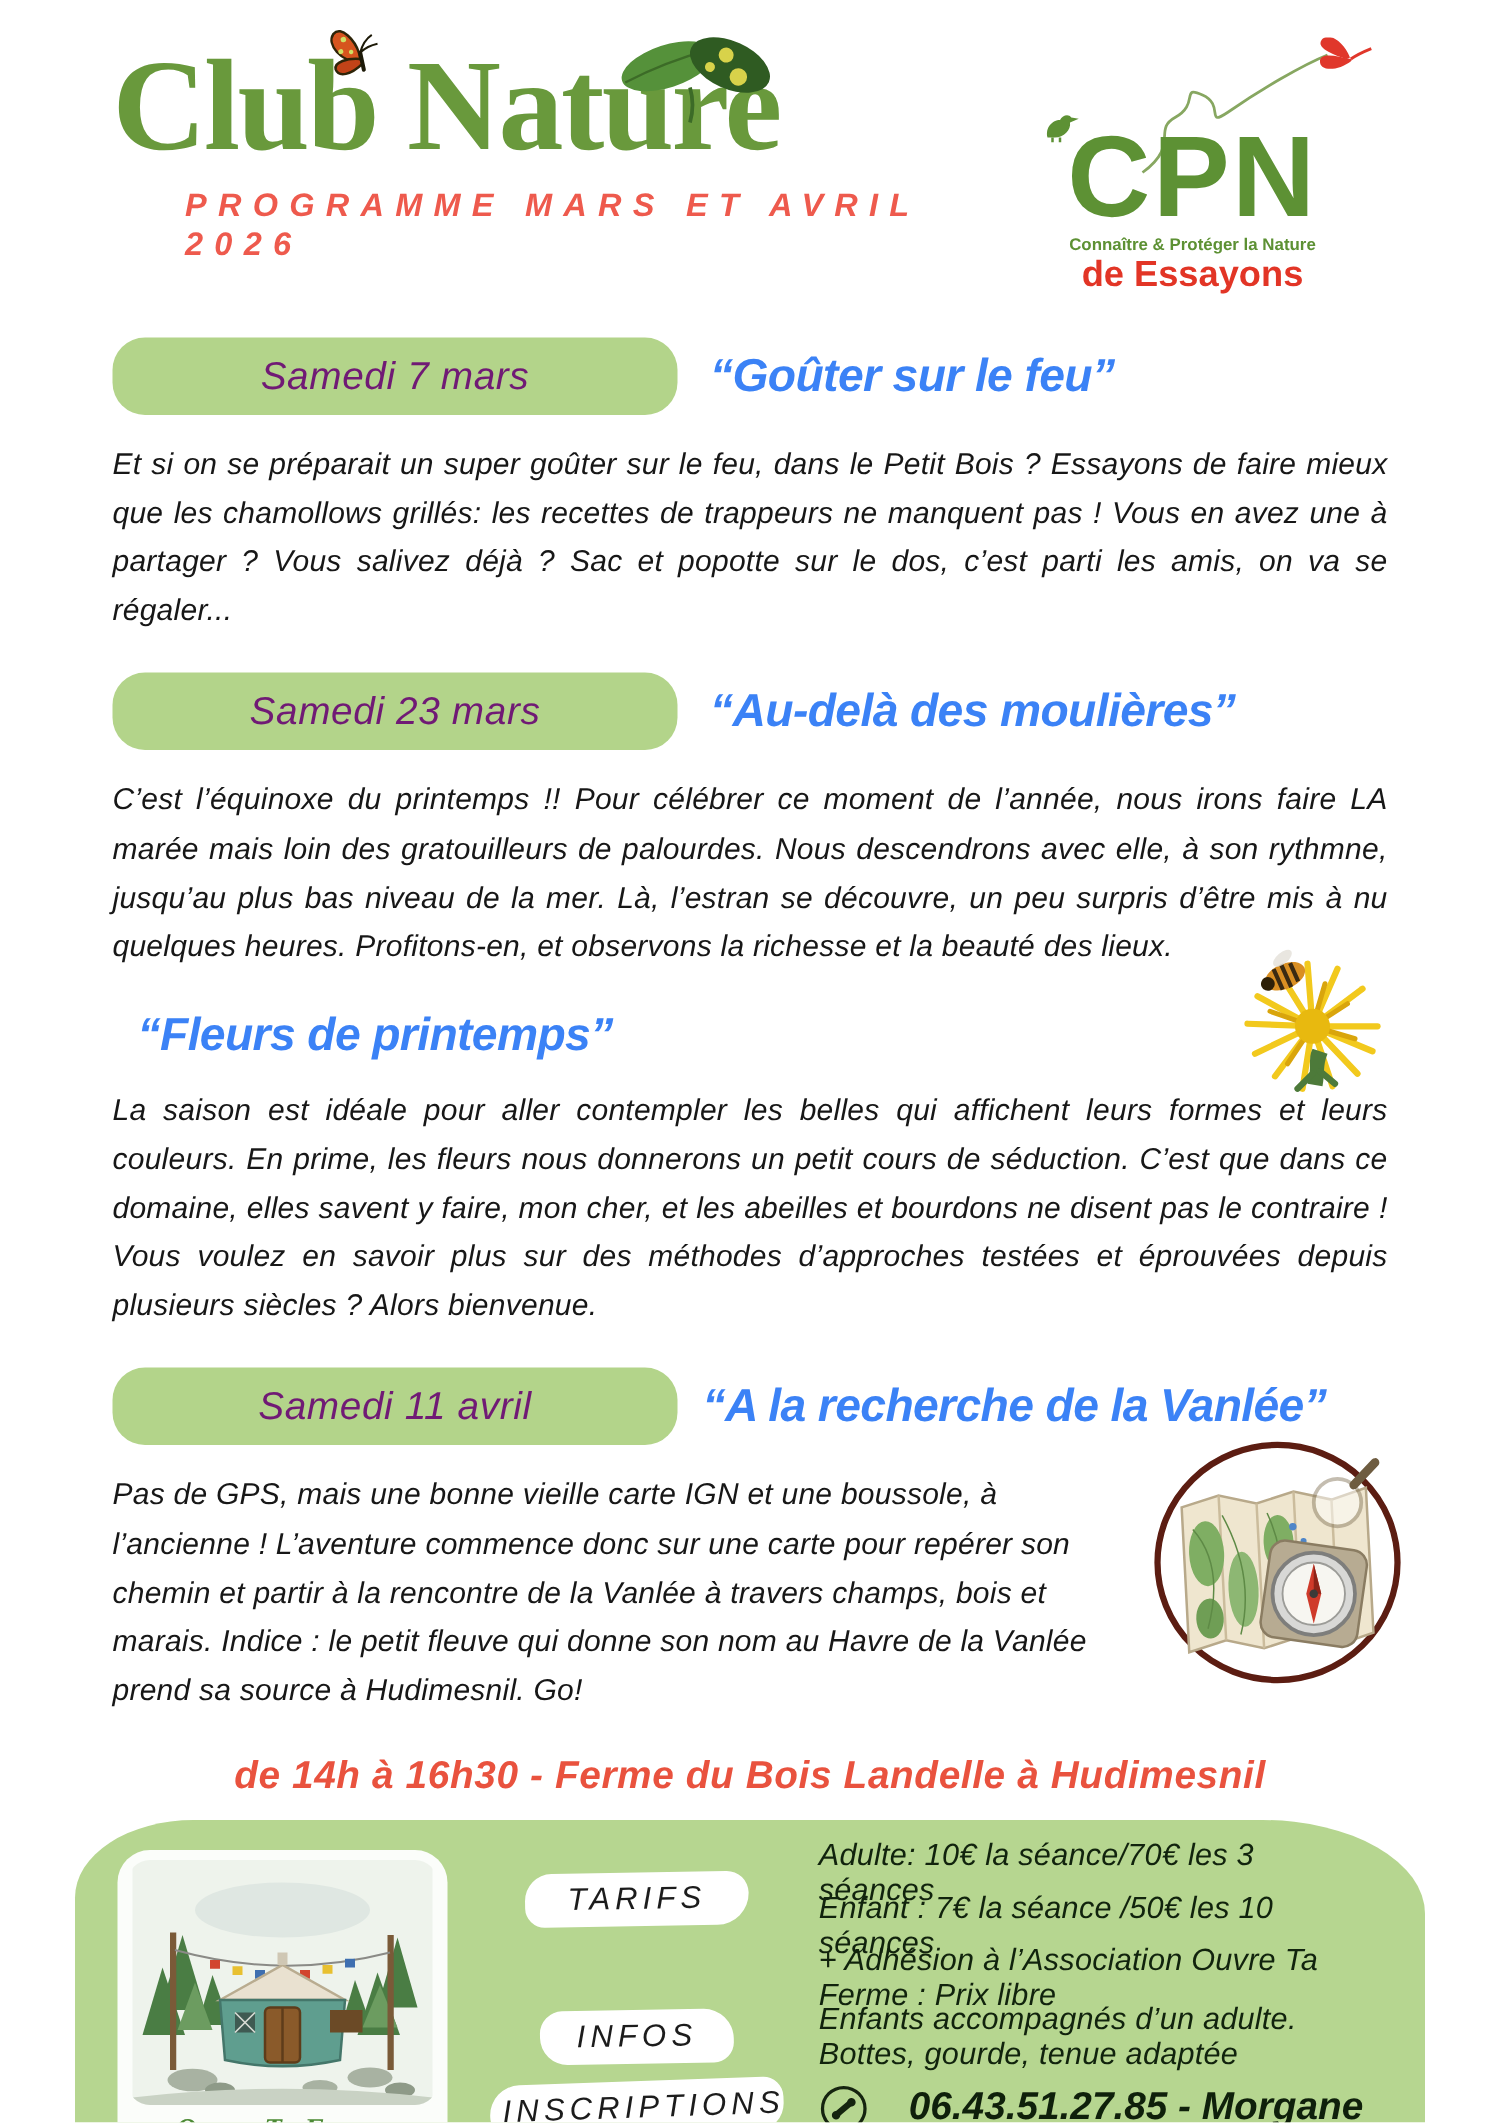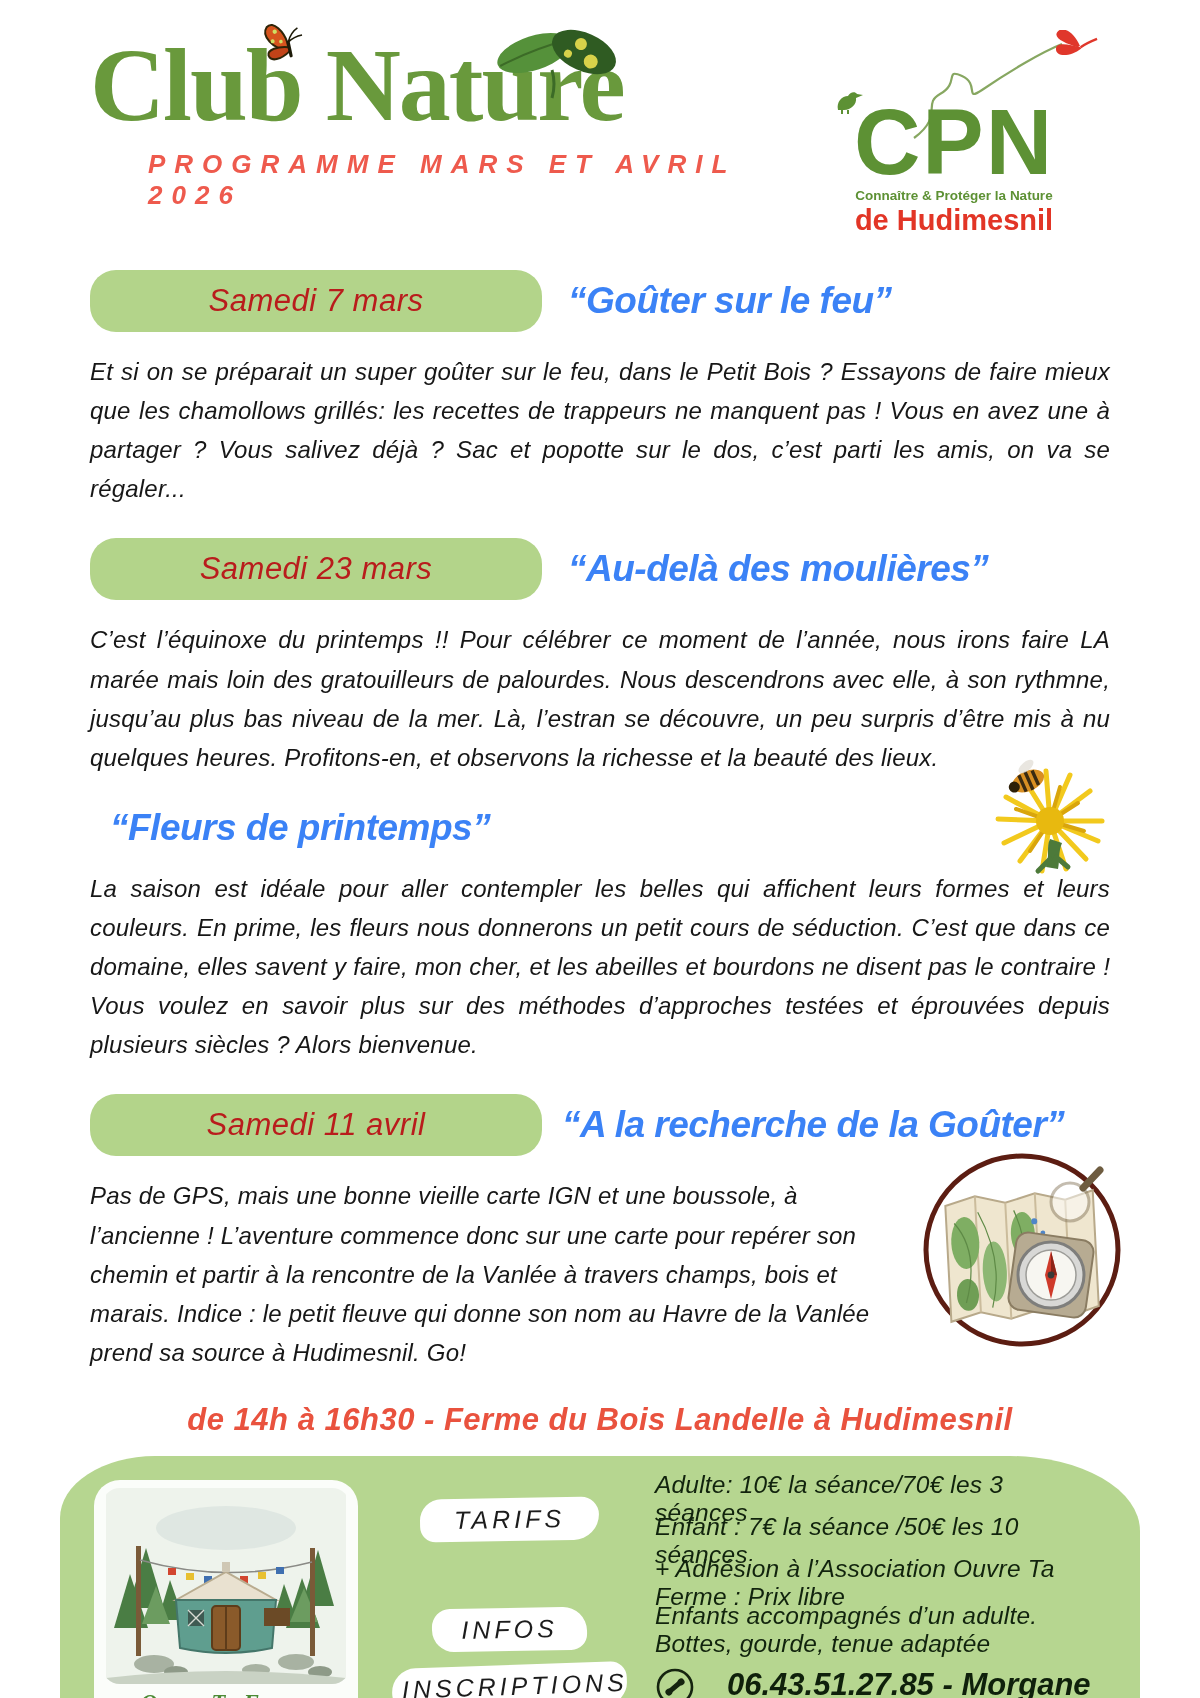--- a/index.html
+++ b/index.html
@@ -31,21 +31,21 @@
   .cpn-bird { position:absolute; left:38px; top:58px; width:34px; height:26px; }
   .cpn-tagline { font-size:13.5px; font-weight:700; color:#5d9134; margin-top:3px; }
   .cpn-region  { font-size:29px; font-weight:700; color:#e23526; margin-top:1px; }
   
   .events { padding:30px 64px 0 64px; }
   .event { position:relative; margin-bottom:30px; }
   .event-head { display:flex; align-items:center; margin-bottom:20px; }
   .date-badge {
     width:452px; height:62px; flex:none; background:#b3d48a; border-radius:26px;
     display:flex; align-items:center; justify-content:center;
-    font-size:31px; font-style:italic; color:#b91c1c; letter-spacing:0.5px;
+    font-size:31px; font-style:italic; color:#701a75; letter-spacing:0.5px;
   }
   .event-title {
     margin-left:26px; font-size:37px; font-weight:700; color:#3b82f6;
     font-style:italic; letter-spacing:-0.5px; white-space:nowrap;
   }
   .event-desc {
     font-size:24px; font-style:italic; line-height:1.63; color:#171717;
     text-align:justify; letter-spacing:0.2px;
   }
   .event-4 .event-desc { text-align:left; margin-right:215px; }
@@ -135,21 +135,21 @@
           <path d="M300 4 C294 9 290 13 287 17" stroke="#e0372b" stroke-width="2.4" fill="none"></path>
         </g>
       </svg>
       <svg class="cpn-bird" viewBox="0 0 34 26">
         <path d="M6 22 C4 14 10 8 16 8 C18 4 23 3 25 6 L31 7 L24 10 C25 16 19 22 12 22 Z" fill="#5d9134"></path>
         <path d="M10 22 L10 26 M16 22 L16 26" stroke="#5d9134" stroke-width="2"></path>
       </svg>
       <div class="cpn-text">
         <div class="cpn-acronym">CPN</div>
         <div class="cpn-tagline">Connaître &amp; Protéger la Nature</div>
-        <div class="cpn-region">de Hudimesnil</div>
+        <div class="cpn-region">de Essayons</div>
       </div>
     </div>
   </div>
 
   <div class="events">
 
     <div class="event event-1">
       <div class="event-head">
         <div class="date-badge">Samedi  7 mars</div>
         <div class="event-title">“Goûter sur le feu”</div>
@@ -227,21 +227,21 @@
           <rect x="92" y="86" width="78" height="78" rx="12" fill="#b7ab92" stroke="#8a7c62" stroke-width="2" transform="rotate(8 131 125)"></rect>
           <circle cx="131" cy="125" r="33" fill="#d8d8d6" stroke="#7e7e7c" stroke-width="3"></circle>
           <circle cx="131" cy="125" r="25" fill="#f7f6f1" stroke="#9c9c98" stroke-width="1.5"></circle>
           <polygon points="131,101 137,125 131,149 125,125" fill="#cf3a2a"></polygon>
           <polygon points="131,101 137,125 131,125" fill="#8c2418"></polygon>
           <circle cx="131" cy="125" r="3.4" fill="#3a3a38"></circle>
         </g>
       </svg>
       <div class="event-head">
         <div class="date-badge">Samedi  11 avril</div>
-        <div class="event-title">“A la recherche de la Goûter”</div>
+        <div class="event-title">“A la recherche de la Vanlée”</div>
       </div>
       <div class="event-desc">Pas de  GPS, mais une bonne vieille carte IGN et une boussole, à l’ancienne ! L’aventure commence donc sur une carte pour repérer son chemin et partir à la rencontre de la Vanlée à travers champs, bois et marais. Indice : le petit fleuve qui donne son nom au Havre de la Vanlée prend sa source à Hudimesnil. Go!</div>
     </div>
   </div>
 
   <div class="location-line">de 14h à 16h30 - Ferme du Bois Landelle à Hudimesnil</div>
 
   <div class="footer-blob">
     <div class="farm-card">
       <svg viewBox="0 0 240 196">

